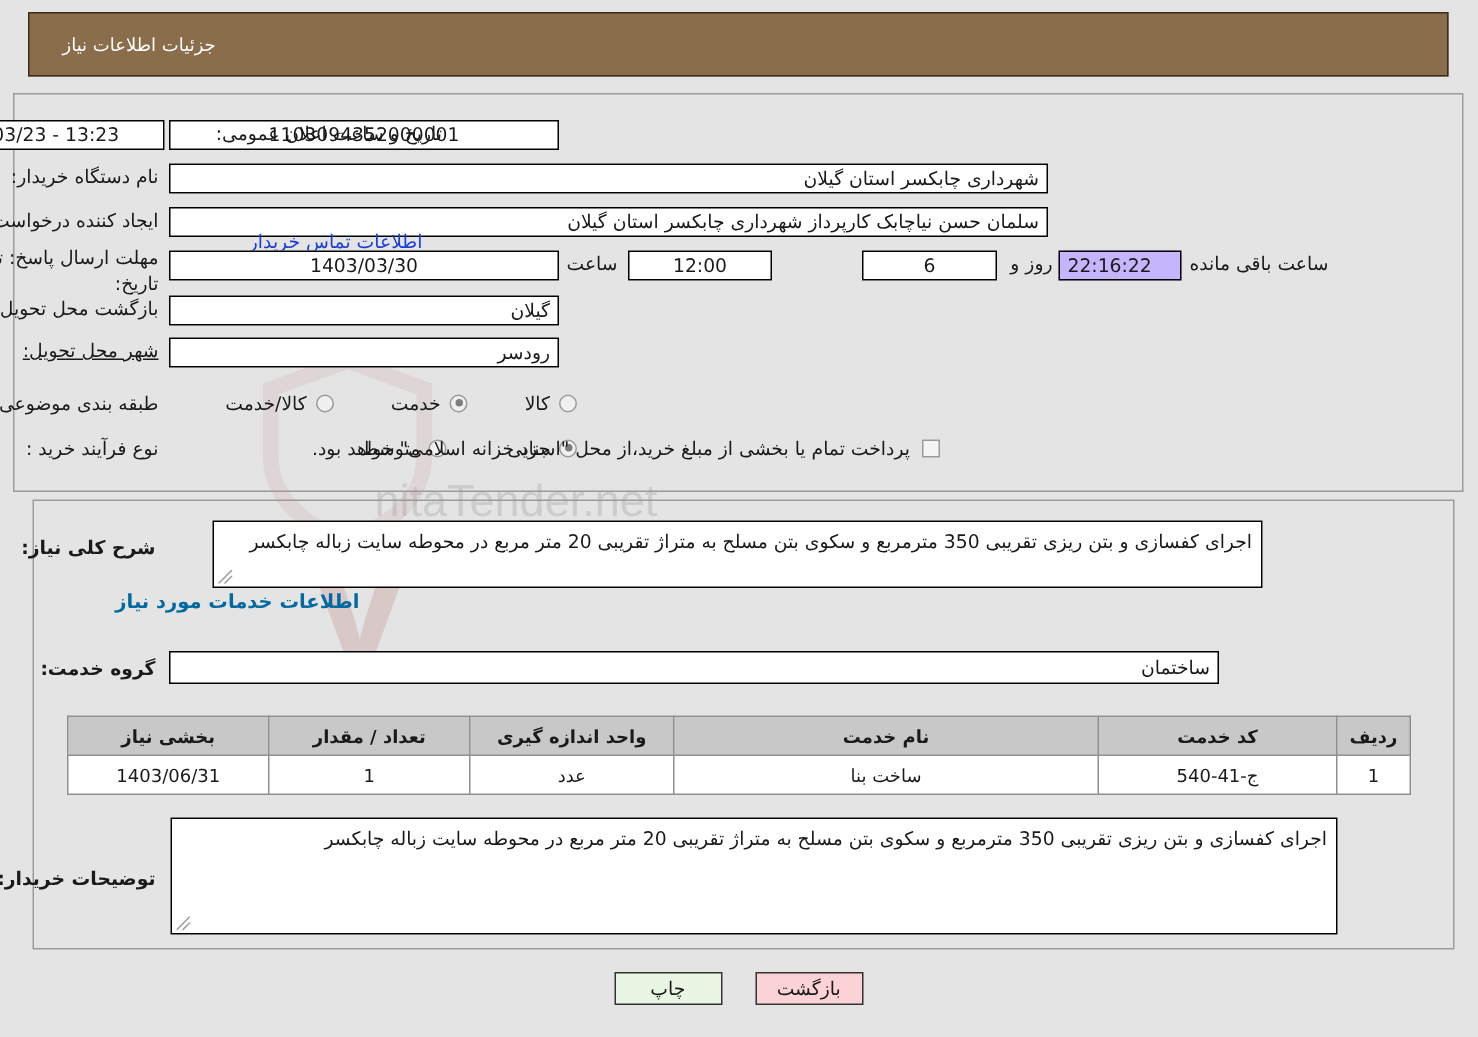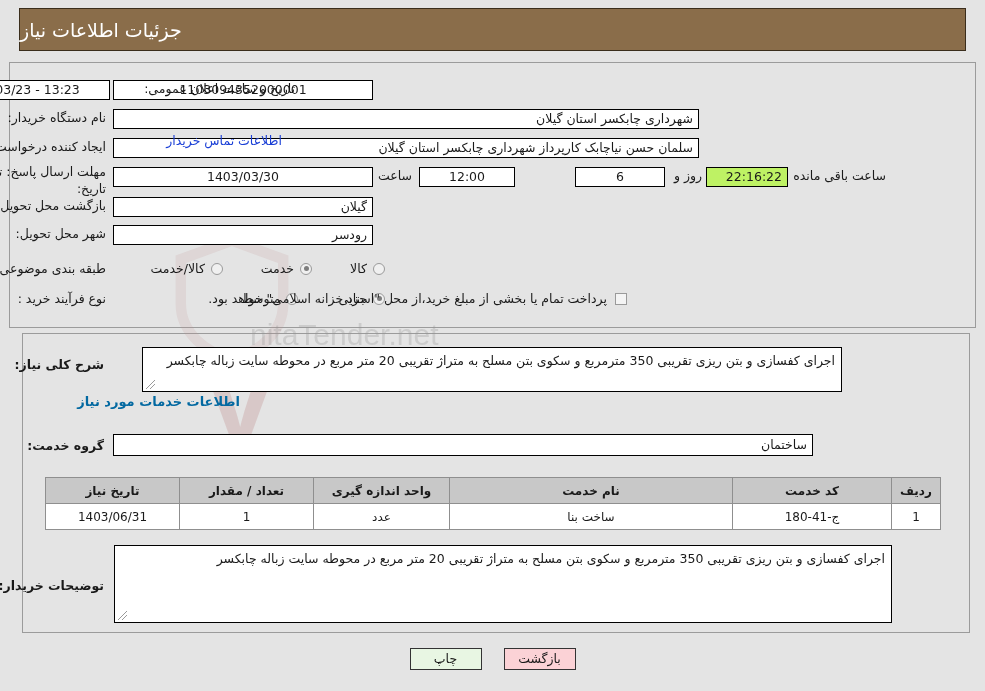--- a/index.html
+++ b/index.html
@@ -78,22 +78,23 @@
     box-sizing: border-box;
     display: flex;
     align-items: center;
     justify-content: flex-start;
     padding-left: 0;
     padding-right: 0;
     z-index: 2;
   }
   .titlebar-text {
     color: #ffffff;
-    font-size: 19px;
+    font-size: 12px;
     margin-right: auto;
+    padding-left: 22px;
     white-space: nowrap;
   }
 
   
   .panel {
     position: absolute;
     border: 1px solid #9b9b9b;
     box-sizing: border-box;
     background: transparent;
     z-index: 3;
@@ -124,21 +125,21 @@
     line-height: 18px;
     font-size: 12.5px;
     padding: 0 5px;
     color: #1a1a1a;
     overflow: hidden;
     text-overflow: clip;
     white-space: nowrap;
   }
   .box.center { text-align: center; }
   .box.right  { text-align: right; }
-  .box.cream  { background: #bef264; text-align: right; }
+  .box.cream  { background: #c4b5fd; text-align: left; }
 
   .link {
     color: #1a3fd6;
     font-size: 12.5px;
     text-decoration: none;
     cursor: pointer;
     white-space: nowrap;
   }
 
   
@@ -297,21 +298,21 @@
 <div class="row" style="right:286px; top:109px;">
   <div class="box right" style="width:586px;">شهرداری چابکسر استان گیلان</div>
 </div>
 
 <div class="row" style="right:879px; top:139px;">
   <span class="lbl">ایجاد کننده درخواست:</span>
 </div>
 <div class="row" style="right:286px; top:138px;">
   <div class="box right" style="width:586px;">سلمان حسن نیاچابک کارپرداز شهرداری چابکسر استان گیلان</div>
 </div>
-<div class="row" style="right:703px; top:133px;justify-content:center;">
+<div class="row" style="right:703px; top:153px;justify-content:center;">
   <a class="link" href="#">اطلاعات تماس خریدار</a>
 </div>
 
 <div class="row" style="right:879px; top:163px; display:block; text-align:right; line-height:17px;">
   <div class="lbl">مهلت ارسال پاسخ: تا</div>
   <div class="lbl">تاریخ:</div>
 </div>
 <div class="row" style="right:612px; top:167px;">
   <div class="box center" style="width:260px;">1403/03/30</div>
 </div>
@@ -334,21 +335,21 @@
   <span class="lbl">ساعت باقی مانده</span>
 </div>
 
 <div class="row" style="right:879px; top:198px;">
   <span class="lbl">بازگشت محل تحویل:</span>
 </div>
 <div class="row" style="right:612px; top:197px;">
   <div class="box right" style="width:260px;padding-left:28px;">گیلان</div>
 </div>
 
-<div class="row" style="right:879px; top:226px;">
+<div class="row" style="right:879px; top:226px;text-decoration:underline;">
   <span class="lbl">شهر محل تحویل:</span>
 </div>
 <div class="row" style="right:612px; top:225px;">
   <div class="box right" style="width:260px;">رودسر</div>
 </div>
 
 <div class="row" style="right:879px; top:261px;">
   <span class="lbl">طبقه بندی موضوعی:</span>
 </div>
 <div class="row" style="right:600px; top:261px; gap:38px;">
@@ -407,27 +408,27 @@
 </div>
 
 <table class="tbl">
   <thead>
     <tr>
       <th style="width:40px;">ردیف</th>
       <th style="width:150px;">کد خدمت</th>
       <th>نام خدمت</th>
       <th style="width:127px;">واحد اندازه گیری</th>
       <th style="width:125px;">تعداد / مقدار</th>
-      <th style="width:125px;">تاریخ نیاز</th>
+      <th style="width:125px;">بخشی نیاز</th>
     </tr>
   </thead>
   <tbody>
     <tr>
       <td>1</td>
-      <td>ج-41-180</td>
+      <td>ج-41-540</td>
       <td>ساخت بنا</td>
       <td>عدد</td>
       <td>1</td>
       <td>1403/06/31</td>
     </tr>
   </tbody>
 </table>
 
 <div class="row" style="right:881px; top:578px;">
   <span class="lbl lbl-bold">توضیحات خریدار:</span>

